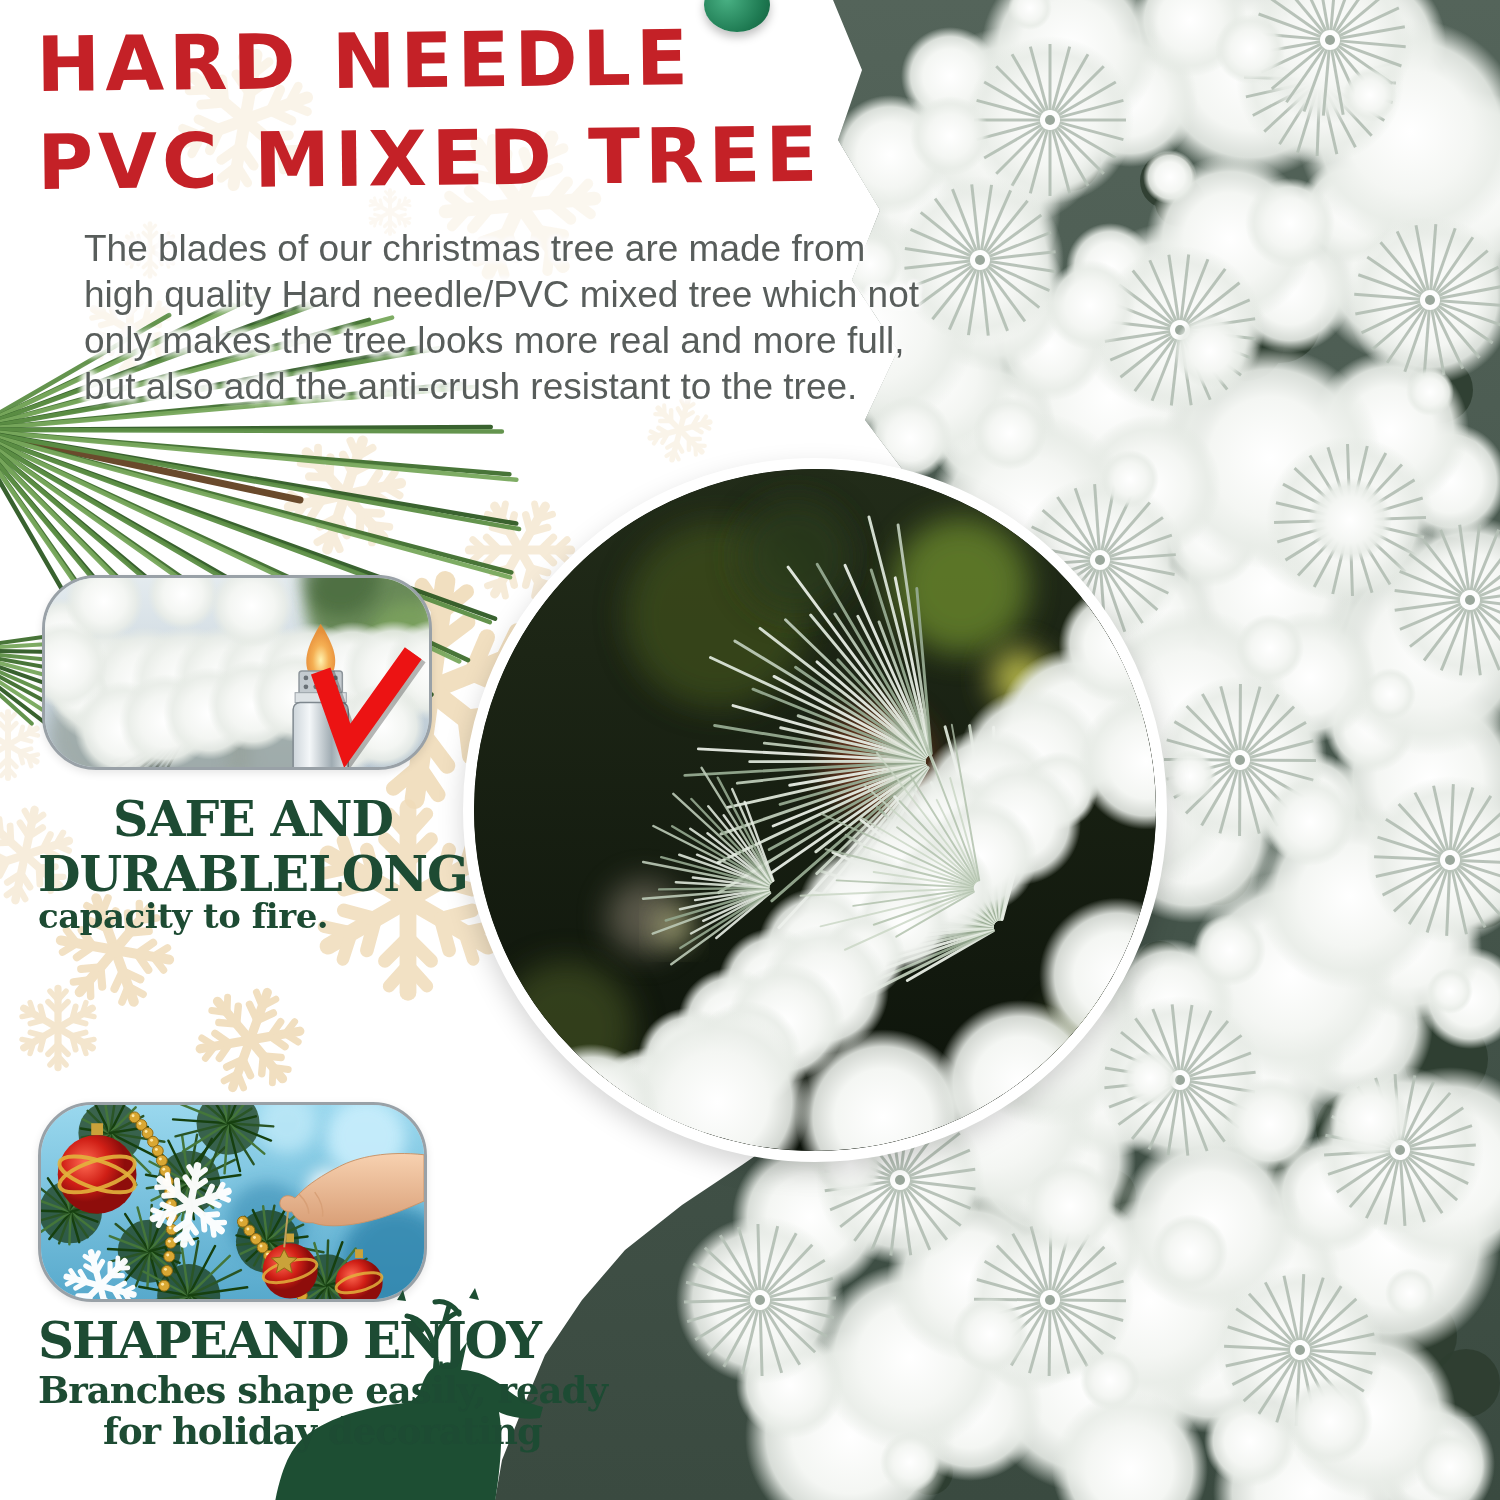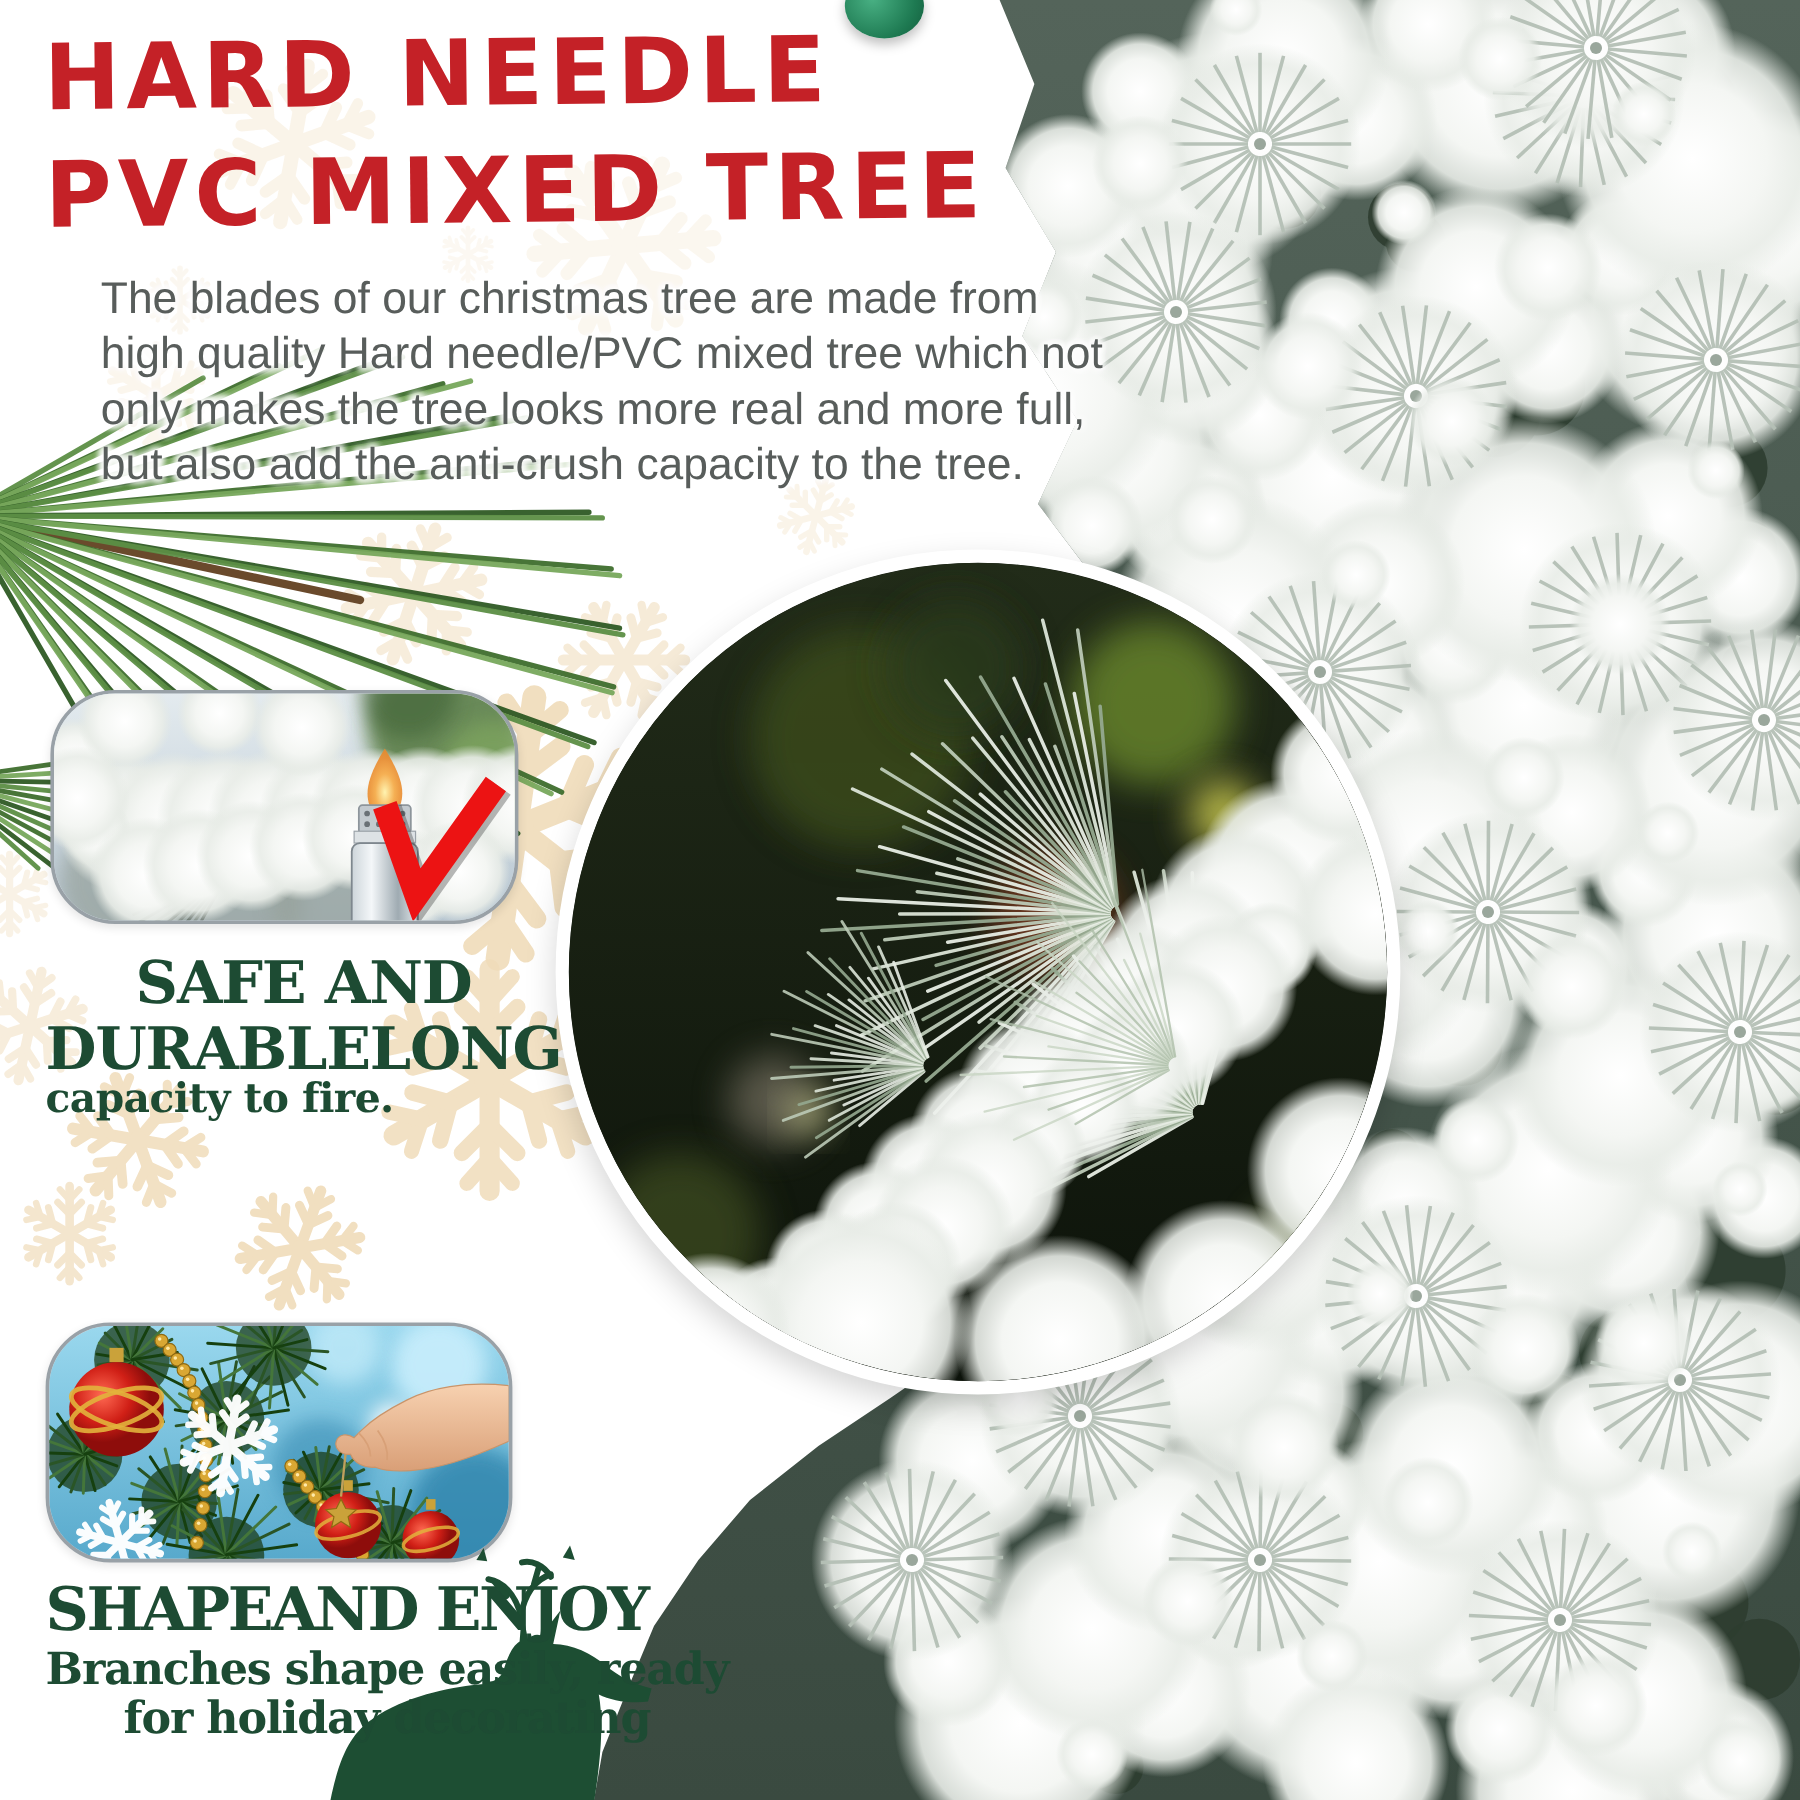--- a/index.html
+++ b/index.html
@@ -1433,21 +1433,21 @@
 
   <div class="title">
     <div>HARD NEEDLE</div>
     <div>PVC MIXED TREE</div>
   </div>
 
   <div class="intro">
     <div>The blades of our christmas tree are made from</div>
     <div>high quality Hard needle/PVC mixed tree which not</div>
     <div>only makes the tree looks more real and more full,</div>
-    <div>but also add the anti-crush capacity to the tree.</div>
+    <div>but also add the anti-crush resistant to the tree.</div>
   </div>
 
   <div class="serifh f1h">
     <div>SAFE AND</div>
     <div>DURABLELONG</div>
   </div>
   <div class="serifh f1b">
     <div>capacity to fire.</div>
   </div>
 

